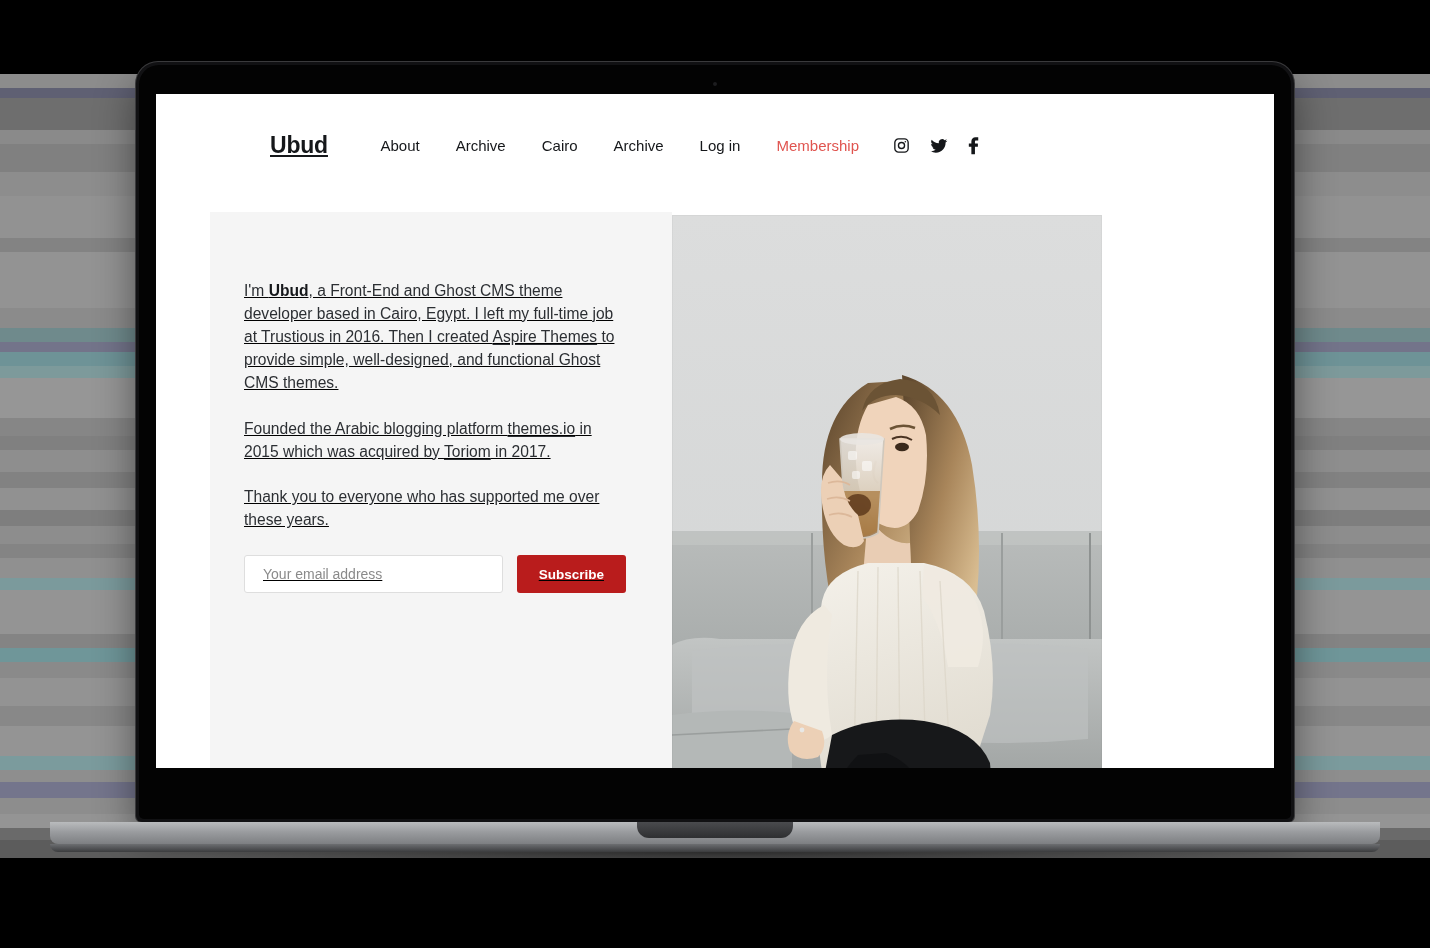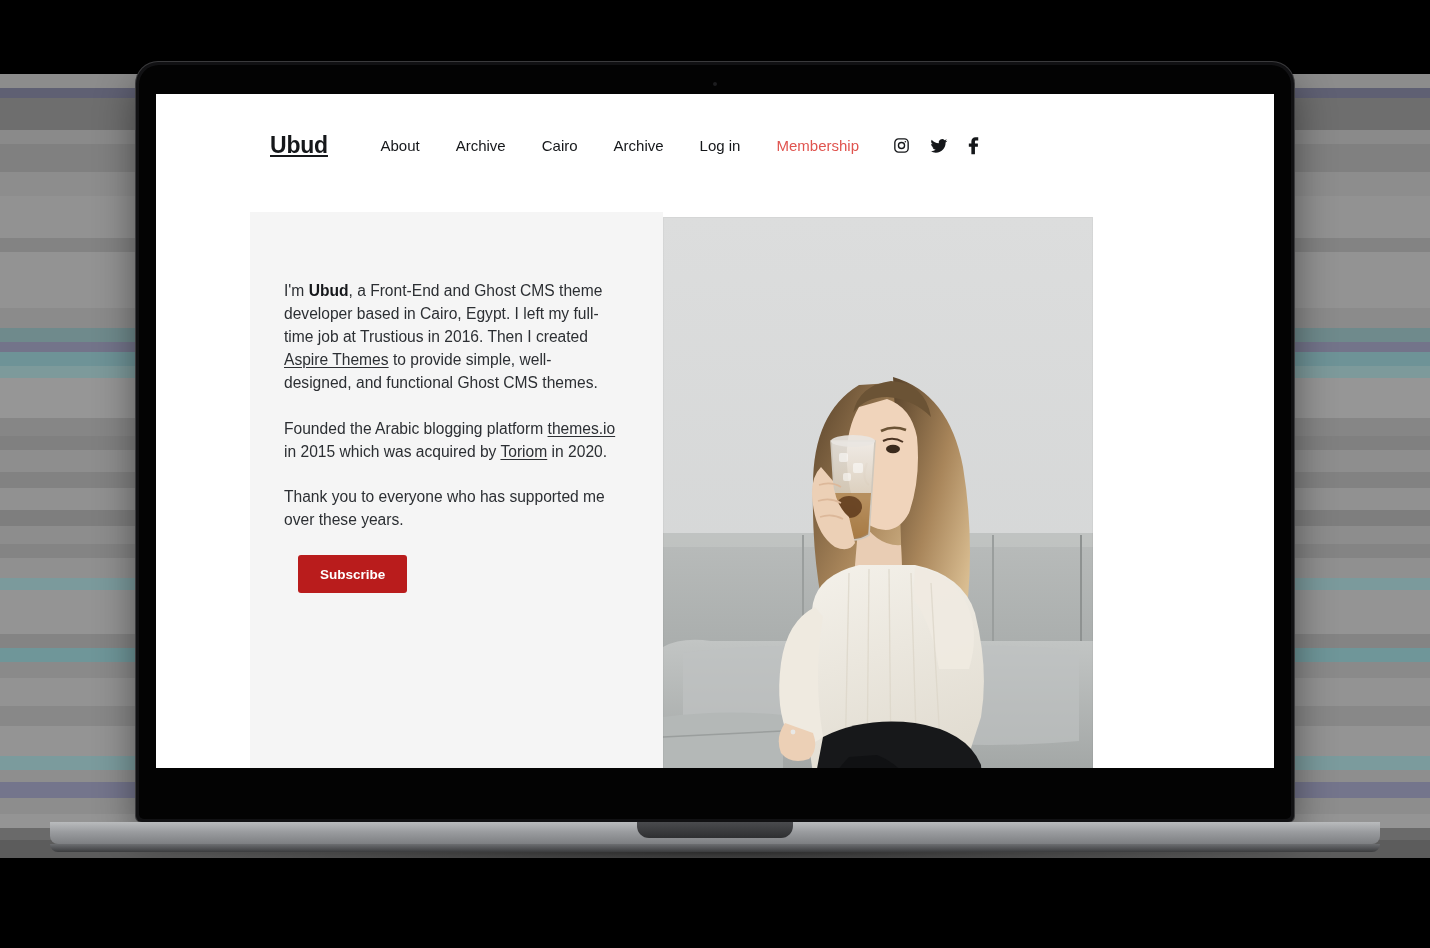--- a/index.html
+++ b/index.html
@@ -147,22 +147,23 @@
     display: flex;
     align-items: center;
     color: #15171a;
   }
   #social .social-icon:first-child { margin-left: 0; }
 
   
   #hero {
     display: flex;
     margin: 53px 0 0 0;
-    padding-left: 94px;
-    align-items: flex-end;
+    padding-left: 54px;
+    align-items: center;
+    text-decoration: underline;
   }
   #hero-text {
     width: 462px;
     background: #f5f5f5;
     padding: 68px 46px 0 34px;
     min-height: 578px;
   }
   #hero-text p {
     font-size: 15.6px;
     line-height: 1.47;
@@ -305,25 +306,26 @@
               </a>
             </span>
           </nav>
         </header>
 
         <section id="hero">
 
           <div id="hero-text">
             <p><span>I'm </span><b>Ubud</b><span>, a Front-End and Ghost CMS theme developer based in Cairo, Egypt. I left my full-time job at Trustious in 2016. Then I created </span><a href="#">Aspire Themes</a><span> to provide simple, well-designed, and functional Ghost CMS themes.</span></p>
 
-            <p><span>Founded the Arabic blogging platform </span><a href="#">themes.io</a><span> in 2015 which was acquired by </span><a href="#">Toriom</a><span> in 2020.</span></p>
+            <p><span>Founded the Arabic blogging platform </span><a href="#">themes.io</a><span> in 2015 which was acquired by </span><a href="#">Toriom</a><span> in 2017.</span></p>
 
             <p>Thank you to everyone who has supported me over these years.</p>
 
             <form id="subscribe-form">
+              <input id="email-input" type="text" placeholder="Your email address" style="">
               <button id="subscribe-button" type="submit">Subscribe</button>
             </form>
           </div>
 
           <div id="hero-photo">
             <svg viewBox="0 0 430 573" preserveAspectRatio="xMidYMid slice">
               <defs>
                 <linearGradient id="wallG" x1="0" y1="0" x2="0" y2="1">
                   <stop offset="0%" stop-color="#dcdddd"></stop>
                   <stop offset="100%" stop-color="#d2d4d4"></stop>

